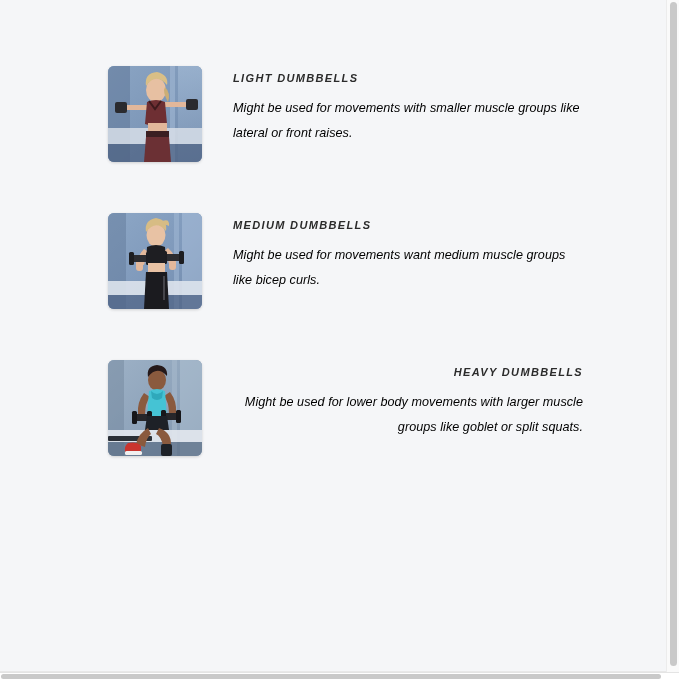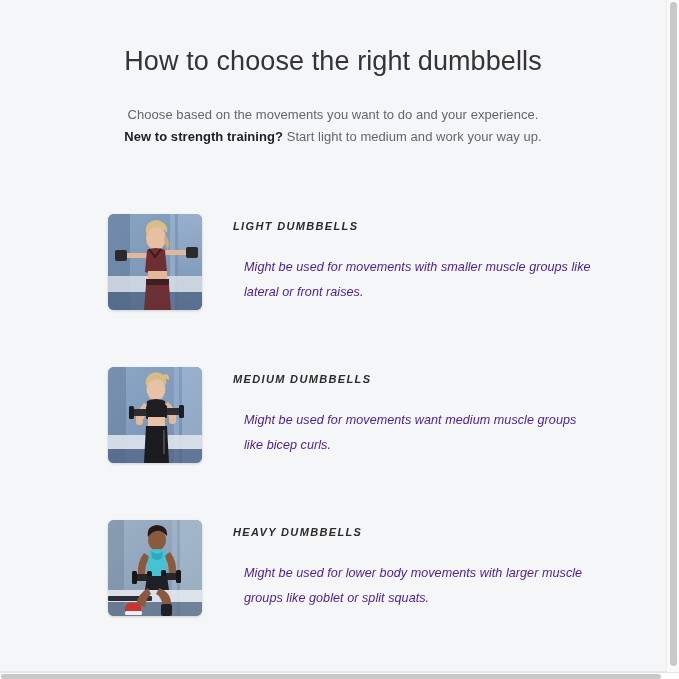--- a/index.html
+++ b/index.html
@@ -57,21 +57,21 @@
   
   .rows {
     padding-top: 66px;
     padding-left: 108px;
   }
   .row {
     display: flex;
     align-items: flex-start;
     margin-bottom: 51px;
   }
-  .row:last-child { margin-bottom: 0; }
+  .row:last-child { margin-bottom: 0; text-align: right; }
 
   .thumb {
     width: 94px;
     height: 96px;
     flex: 0 0 94px;
     border-radius: 6px;
     overflow: hidden;
     position: relative;
     box-shadow: 0 1px 3px rgba(0,0,0,0.16);
     background: #8fa6c0;
@@ -86,24 +86,24 @@
   .row-heading {
     font-size: 11px;
     font-weight: bold;
     color: #2b2b2b;
     letter-spacing: 1.35px;
     text-transform: uppercase;
     margin: 0;
     line-height: 14px;
   }
   .row-body {
-    margin: 11px;
+    margin: 0;
     padding-top: 11px;
     font-size: 12.6px;
-    color: #4c1d95;
+    color: #000000;
     line-height: 25px;
     letter-spacing: 0.05px;
     max-width: 350px;
   }
 
   
   .scrollbar-vertical {
     position: absolute;
     top: 0;
     right: 0;
@@ -148,27 +148,20 @@
     width: 679px;
     height: 1px;
     background: #e8e8e8;
   }
 </style>
 </head>
 <body>
 
 <div class="page">
 
-  <div class="header">
-    <h1 class="page-title">How to choose the right dumbbells</h1>
-    <p class="subtitle">
-      <span class="subtitle-line">Choose based on the movements you want to do and your experience.</span>
-      <span class="subtitle-line"><span class="subtitle-strong">New to strength training?</span><span> Start light to medium and work your way up.</span></span>
-    </p>
-  </div>
 
   <div class="rows">
 
     <div class="row">
       <div class="thumb">
         <svg viewBox="0 0 94 96" preserveAspectRatio="xMidYMid slice">
           <defs>
             <linearGradient id="bg1" x1="0" y1="0" x2="1" y2="1">
               <stop offset="0%" stop-color="#8ba5c4"></stop>
               <stop offset="55%" stop-color="#7d97b8"></stop>

